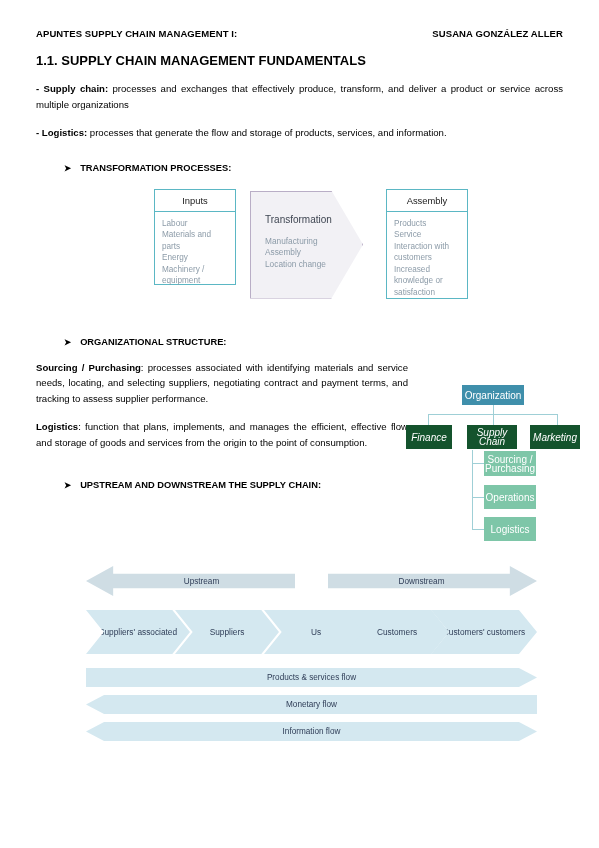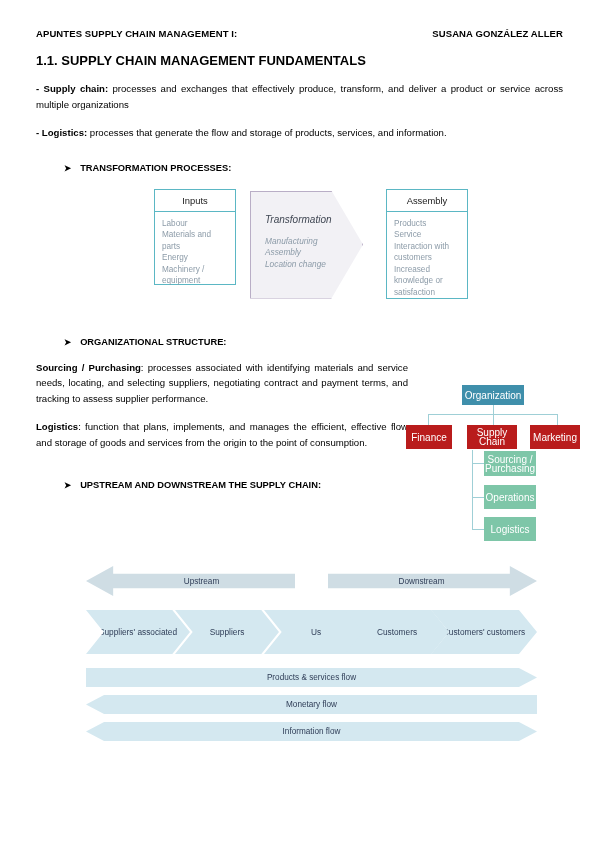--- a/index.html
+++ b/index.html
@@ -27,32 +27,32 @@
   .io-box{position:absolute;top:0;width:82px;border:1.4px solid #5bb7c4;
           background:#fff;box-sizing:border-box;}
   .io-head{height:21px;line-height:21px;text-align:center;font-size:9.4px;
            color:#1a1a1a;border-bottom:1.4px solid #5bb7c4;}
   .io-body{padding:6px 6px 4px 7px;font-size:8.2px;line-height:11.6px;
            color:#8c9ba8;}
   .io-inputs{left:118px;height:96px;}
   .io-outputs{left:350px;height:110px;}
   .chevron{position:absolute;left:214px;top:2px;width:113px;height:108px;
            background:#f2f1f5;border:1px solid #b9aec6;box-sizing:border-box;
-           clip-path:polygon(0 0,72% 0,100% 50%,72% 100%,0 100%);font-style:italic;}
+           clip-path:polygon(0 0,72% 0,100% 50%,72% 100%,0 100%);}
   .chevron .t1{margin:22px 0 0 14px;font-size:10px;color:#3f4652;}
   .chevron .t2{margin:11px 0 0 14px;font-size:8.3px;line-height:11.6px;
                color:#8c9ba8;}
 
   
   .orgchart{position:absolute;left:406px;top:380px;width:180px;height:165px;}
   .ob{position:absolute;box-sizing:border-box;display:flex;align-items:center;
       justify-content:center;text-align:center;color:#fff;font-size:10px;
       line-height:9px;padding:8px;}
   .ob-root{background:#3f8fab;}
-  .ob-l1{background:#b91c1c;}
+  .ob-l1{background:#14532d;font-style:italic;}
   .ob-l2{background:#7ec6a8;}
   .oline{position:absolute;background:#9fcfd6;}
 
   
   .flowzone{position:absolute;left:86px;top:566px;width:451px;}
   .updown{position:relative;height:30px;}
   .ar{position:absolute;top:0;height:30px;background:#cfdde4;
       color:#2f3d57;font-size:8.2px;display:flex;align-items:center;
       justify-content:center;}
   .ar-left{left:0;width:209px;

